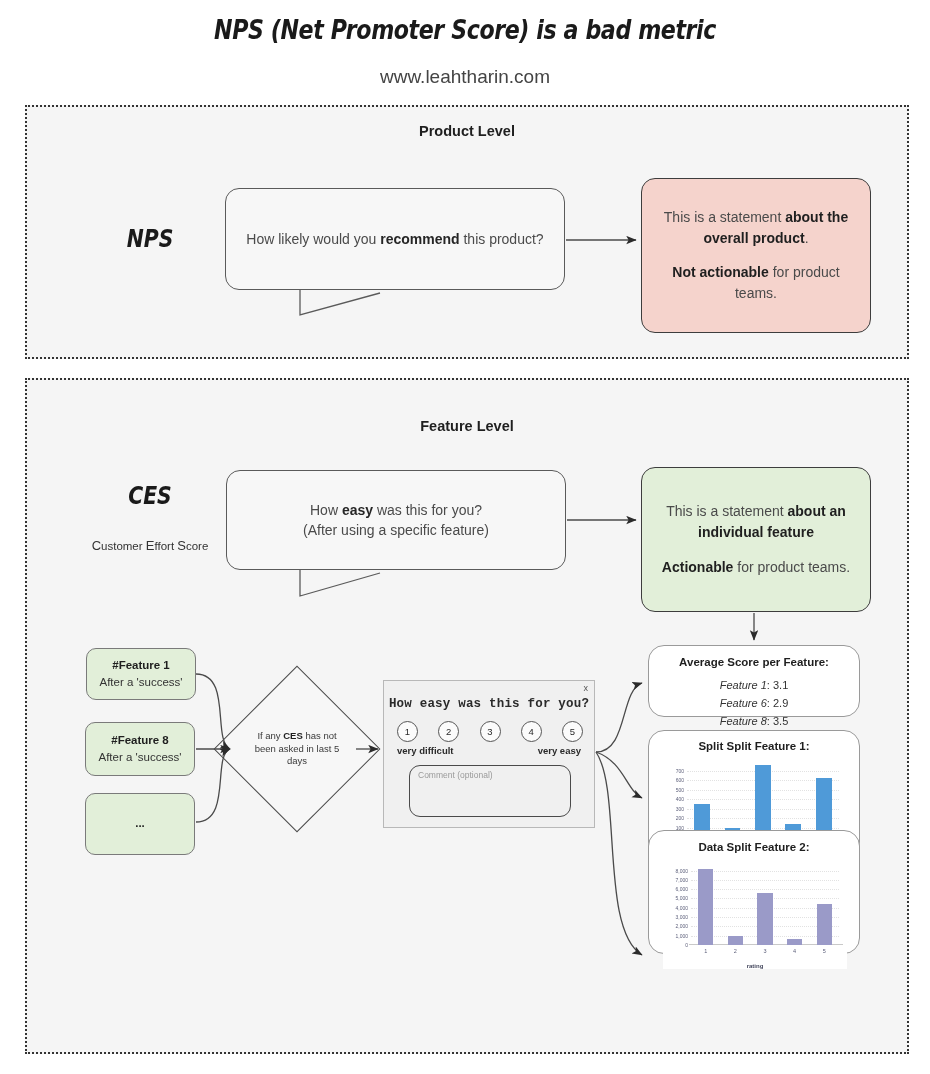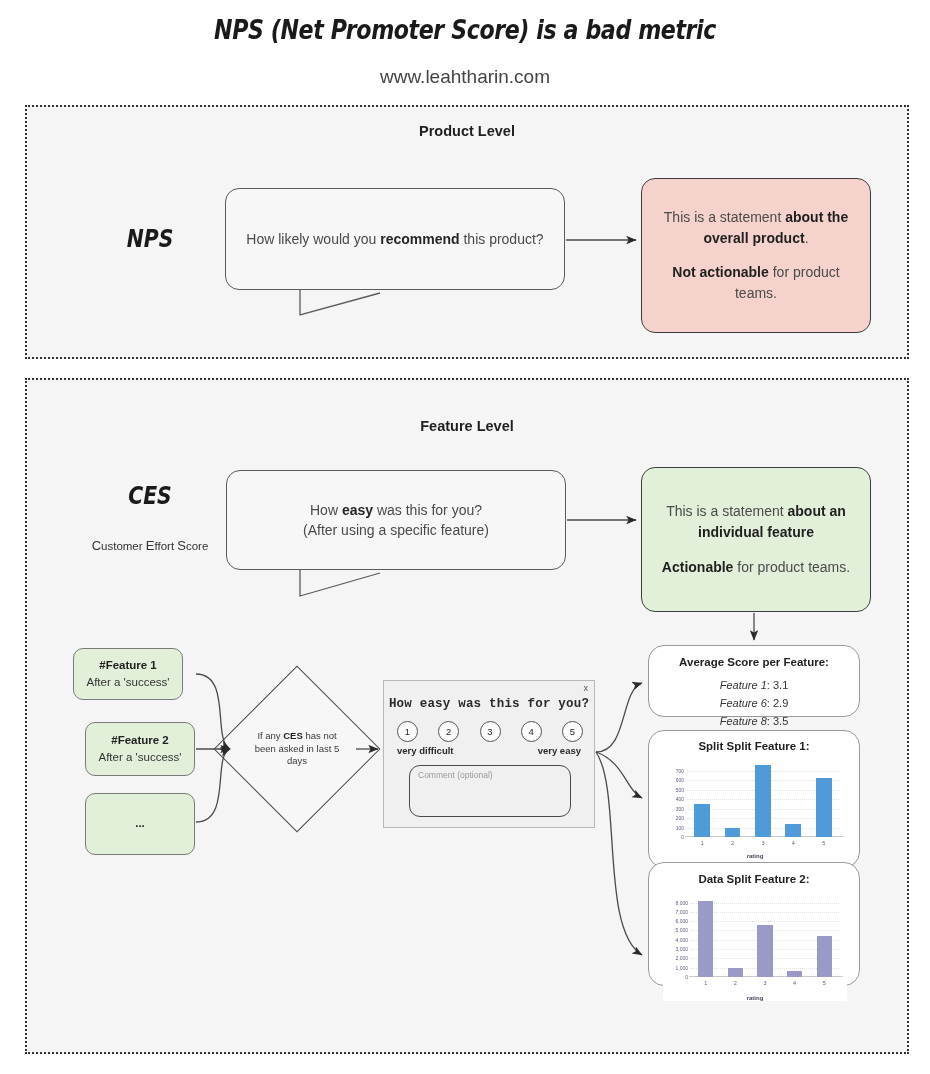--- a/index.html
+++ b/index.html
@@ -215,26 +215,26 @@
   <div class="statement" id="ces-statement" style="left:641px;top:467px;width:230px;height:145px;">
     <div>
       <span>This is a statement </span><b>about an individual feature</b>
     </div>
     <div class="gap"></div>
     <div>
       <b>Actionable</b><span> for product teams.</span>
     </div>
   </div>
 
-  <div class="chip" style="left:73px;top:648px;width:110px;height:52px;">
+  <div class="chip" style="left:86px;top:648px;width:110px;height:52px;">
     <div class="chip-title">#Feature 1</div>
     <div>After a 'success'</div>
   </div>
   <div class="chip" style="left:85px;top:722px;width:110px;height:54px;">
-    <div class="chip-title">#Feature 2</div>
+    <div class="chip-title">#Feature 8</div>
     <div>After a 'success'</div>
   </div>
   <div class="chip" style="left:85px;top:793px;width:110px;height:62px;">
     <div class="chip-title">...</div>
   </div>
 
   <div id="decision-diamond">
     <div class="shape"></div>
     <div class="txt">
       <div>
@@ -295,21 +295,21 @@
           <div class="xtick" style="left: 76px;">3</div>
           <div class="bar" style="left: 98.496px; width: 15.808px; height: 13.2821px; background: rgb(79, 154, 216);"></div>
           <div class="xtick" style="left: 106.4px;">4</div>
           <div class="bar" style="left: 128.896px; width: 15.808px; height: 58.8205px; background: rgb(79, 154, 216);"></div>
           <div class="xtick" style="left: 136.8px;">5</div>
         </div>
         <div class="xlabel" style="left: 0px; bottom: 0px;">rating</div>
       </div>
   </div>
 
-  <div class="card" style="left:648px;top:862px;width:212px;height:124px;">
+  <div class="card" style="left:648px;top:830px;width:212px;height:124px;">
     <div class="card-title" style="top:10px;">Data Split Feature 2:</div>
     <div class="chart-area" id="chart2-area" style="left:14px;top:28px;width:184px;height:110px;">
         <div class="chart-plot" style="left: 28px; top: 6px; width: 148px; height: 80px;">
           <div class="ytick" style="top: 80px;">0</div>
           <div class="gridline" style="top: 70.6977px;"></div>
           <div class="ytick" style="top: 70.6977px;">1,000</div>
           <div class="gridline" style="top: 61.3953px;"></div>
           <div class="ytick" style="top: 61.3953px;">2,000</div>
           <div class="gridline" style="top: 52.093px;"></div>
           <div class="ytick" style="top: 52.093px;">3,000</div>

